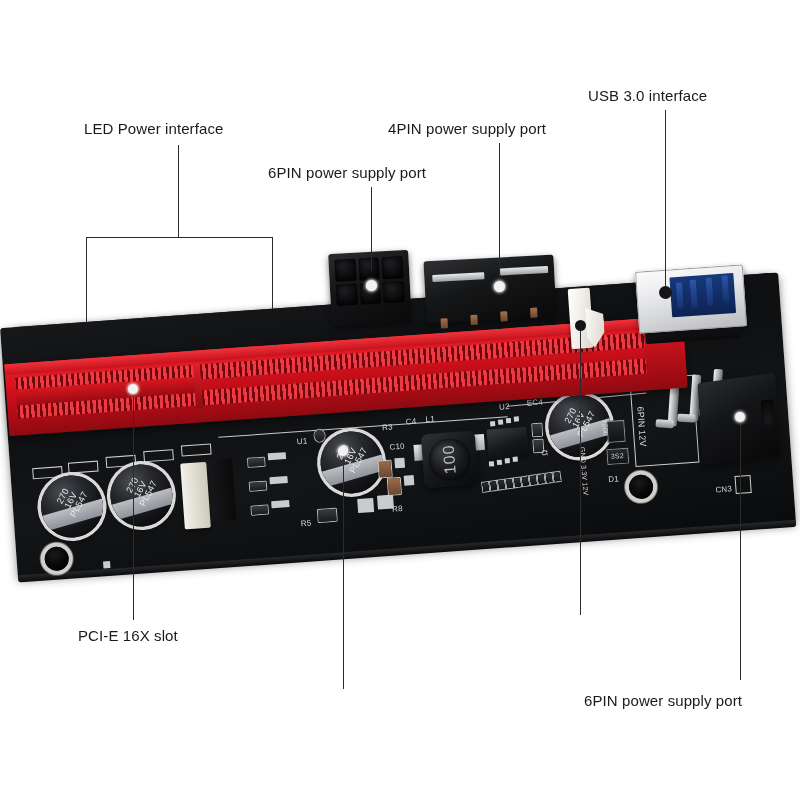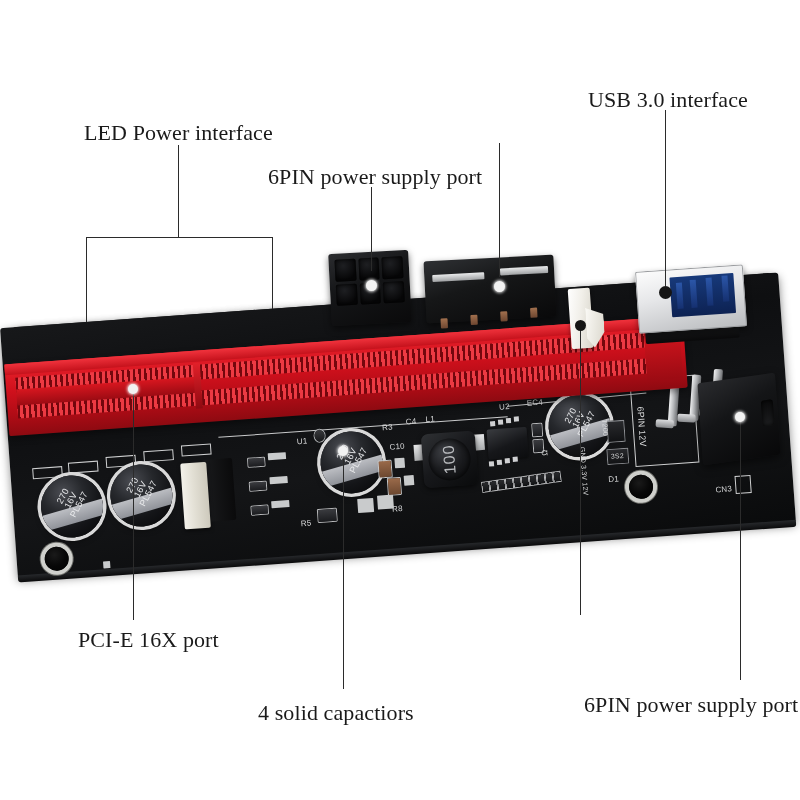--- a/index.html
+++ b/index.html
@@ -12,22 +12,22 @@
     width: 800px;
     height: 800px;
     background: #ffffff;
     font-family: "Liberation Sans", sans-serif;
     overflow: hidden;
   }
 
   
   .label {
     position: absolute;
-    font-family: Liberation Serif, serif;
-    font-size: 22px;
+    font-family: Liberation Sans, sans-serif;
+    font-size: 15px;
     color: #1a1a1a;
     white-space: nowrap;
     letter-spacing: 0.1px;
   }
 
   
   .leader {
     position: absolute;
     background: #2b2b2b;
   }
@@ -690,18 +690,18 @@
   <div class="dot light" style="left:338px; top:446px; width:10px; height:10px;"></div>
 
   <div class="leader v" style="left:580px; top:330px; height:285px;"></div>
   <div class="dot" style="left:575px; top:320px; width:11px; height:11px;"></div>
 
   <div class="leader v" style="left:740px; top:418px; height:262px;"></div>
   <div class="dot light" style="left:735px; top:412px; width:10px; height:10px;"></div>
 
   <div class="label" style="left:84px; top:120px;">LED Power interface</div>
   <div class="label" style="left:268px; top:164px;">6PIN power supply port</div>
+  <div class="label" style="left:388px; top:120px;">4PIN power supply port</div>
   <div class="label" style="left:588px; top:87px;">USB 3.0 interface</div>
-  <div class="label" style="left:78px; top:627px;">PCI-E 16X port</div>
-  <div class="label" style="left:258px; top:700px;">4 solid capactiors</div>
+  <div class="label" style="left:78px; top:627px;">PCI-E 16X slot</div>
   <div class="label" style="left:584px; top:692px;">6PIN power supply port</div>
 
 </div>
 
 </body></html>

